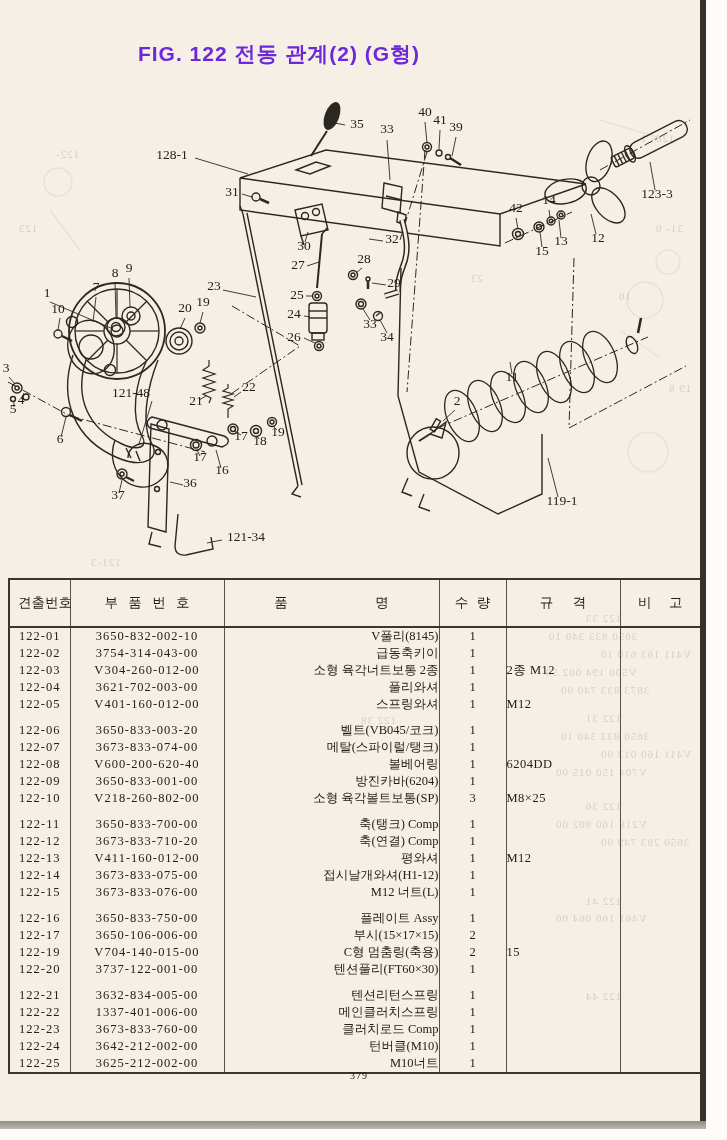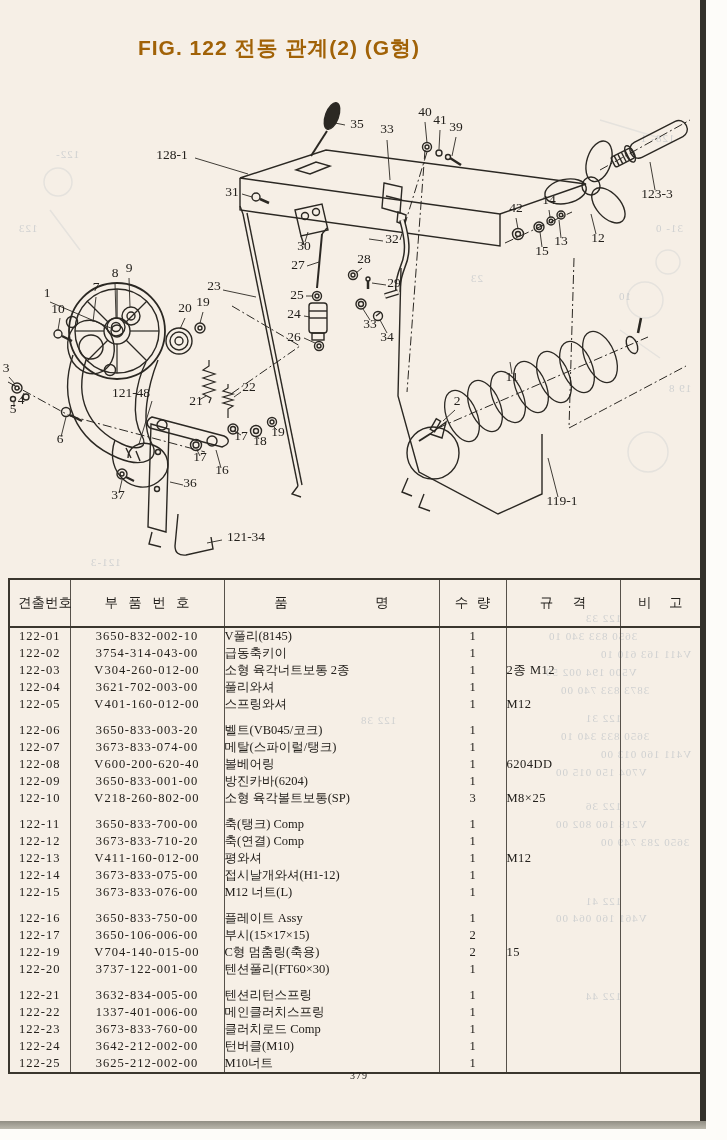--- a/index.html
+++ b/index.html
@@ -9,44 +9,44 @@
     font-family:"Liberation Serif", serif;color:#23201c;
   }
   
   .edge-right-line{position:absolute;left:700px;top:0;width:6px;height:1126px;background:#34322c;}
   .edge-right-margin{position:absolute;left:706px;top:0;width:21px;height:1140px;background:#fdfcf9;}
   .edge-bottom-band{position:absolute;left:0;top:1121px;width:706px;height:8px;
     background:linear-gradient(#918e84,#bab7ac);}
   .edge-bottom-margin{position:absolute;left:0;top:1129px;width:706px;height:11px;background:#fdfcf9;}
 
   .title{
-    position:absolute;left:0;top:34px;width:558px;text-align:center;
+    position:absolute;left:0;top:40px;width:558px;text-align:center;
     font-family:"Liberation Sans", sans-serif;font-weight:bold;
-    font-size:21px;letter-spacing:1px;color:#a16207;
+    font-size:21px;letter-spacing:1px;color:#6d28d9;
   }
 
   svg.diagram{position:absolute;left:0;top:88px;}
   svg.diagram text{font-family:"Liberation Serif", serif;font-size:13.5px;fill:#23201c;text-anchor:middle;}
 
   table.parts{
     position:absolute;left:8px;top:578px;width:692px;
     border-collapse:collapse;table-layout:fixed;
     border:2px solid #3a362e;
   }
   table.parts th{
     font-weight:normal;font-size:13.5px;height:30px;
     border-bottom:2px solid #3a362e;white-space:pre;padding:8px;
   }
   table.parts th,table.parts td{border-left:1px solid #56514a;}
   table.parts th:first-child,table.parts td:first-child{border-left:none;}
   table.parts td{font-size:12.5px;height:17px;padding:0;line-height:17px;white-space:nowrap;overflow:hidden;}
   tr.gap td{height:9px;line-height:9px;}
   td.c0{text-align:center;letter-spacing:1px;}
   td.c1{text-align:center;letter-spacing:1px;}
-  td.c2{text-align:left;padding-left:10px;font-family:Liberation Serif, serif;}
+  td.c2{text-align:right;padding-left:10px;font-family:Liberation Serif, serif;}
   td.c3{text-align:center;}
   td.c4{text-align:left;padding-left:10px;letter-spacing:.5px;}
   td.c5{text-align:center;}
   th.h1{word-spacing:7px;}
   th.h2{word-spacing:84px;}
   th.h3{word-spacing:5px;}
   th.h4{word-spacing:16px;}
   th.h5{word-spacing:14px;}
 
   .page-num{

